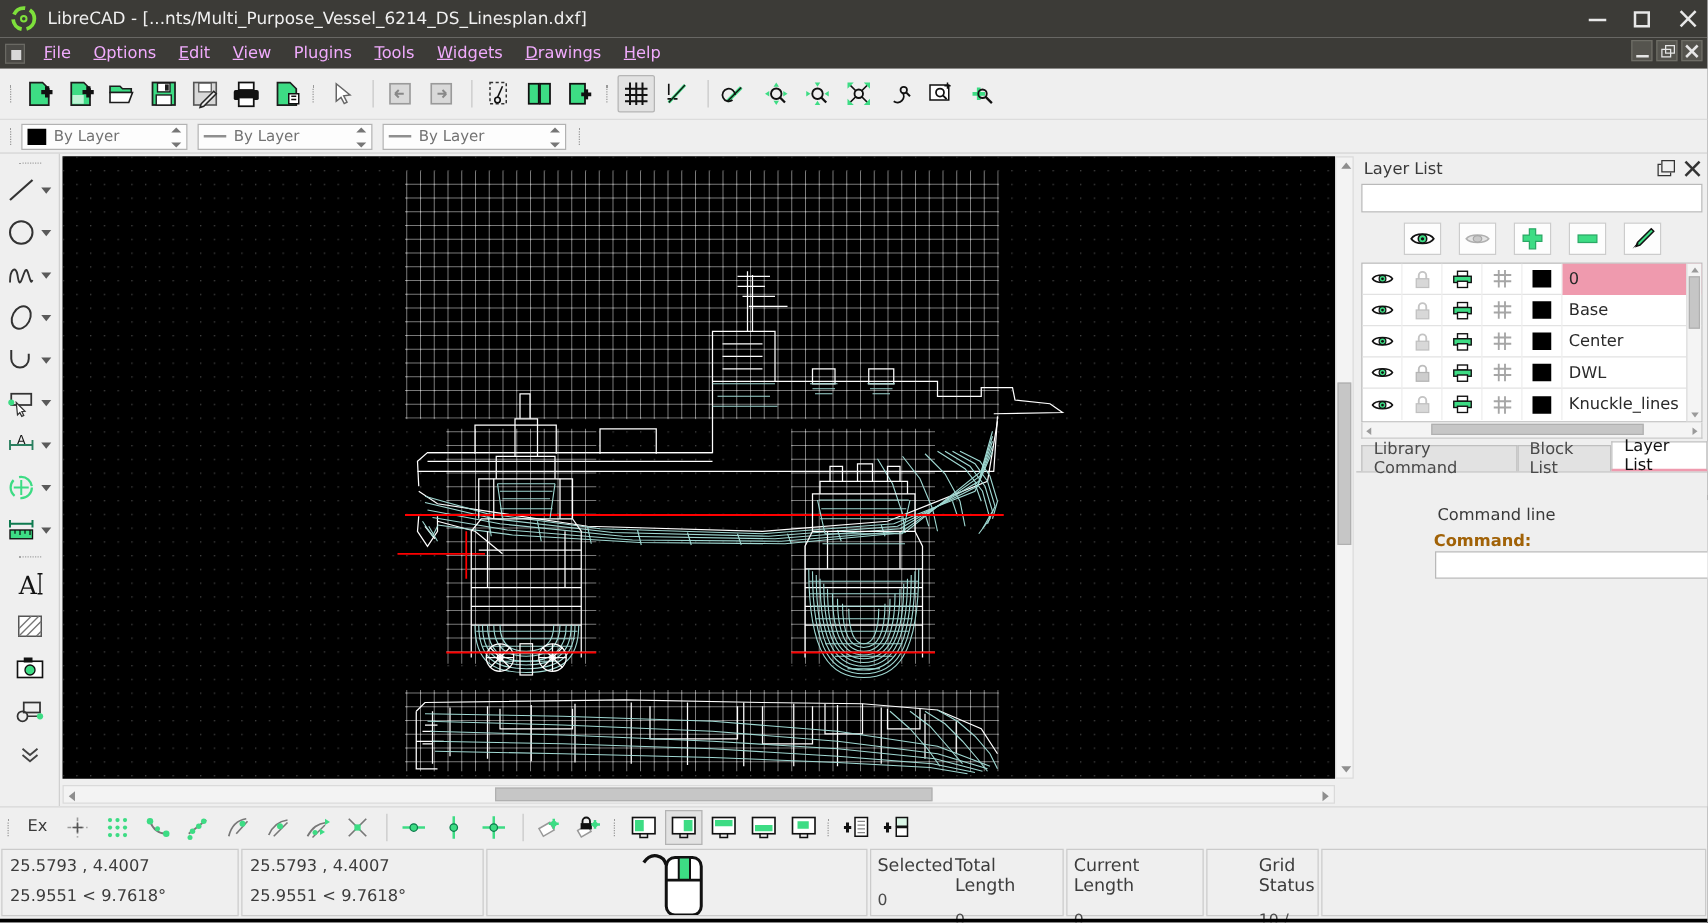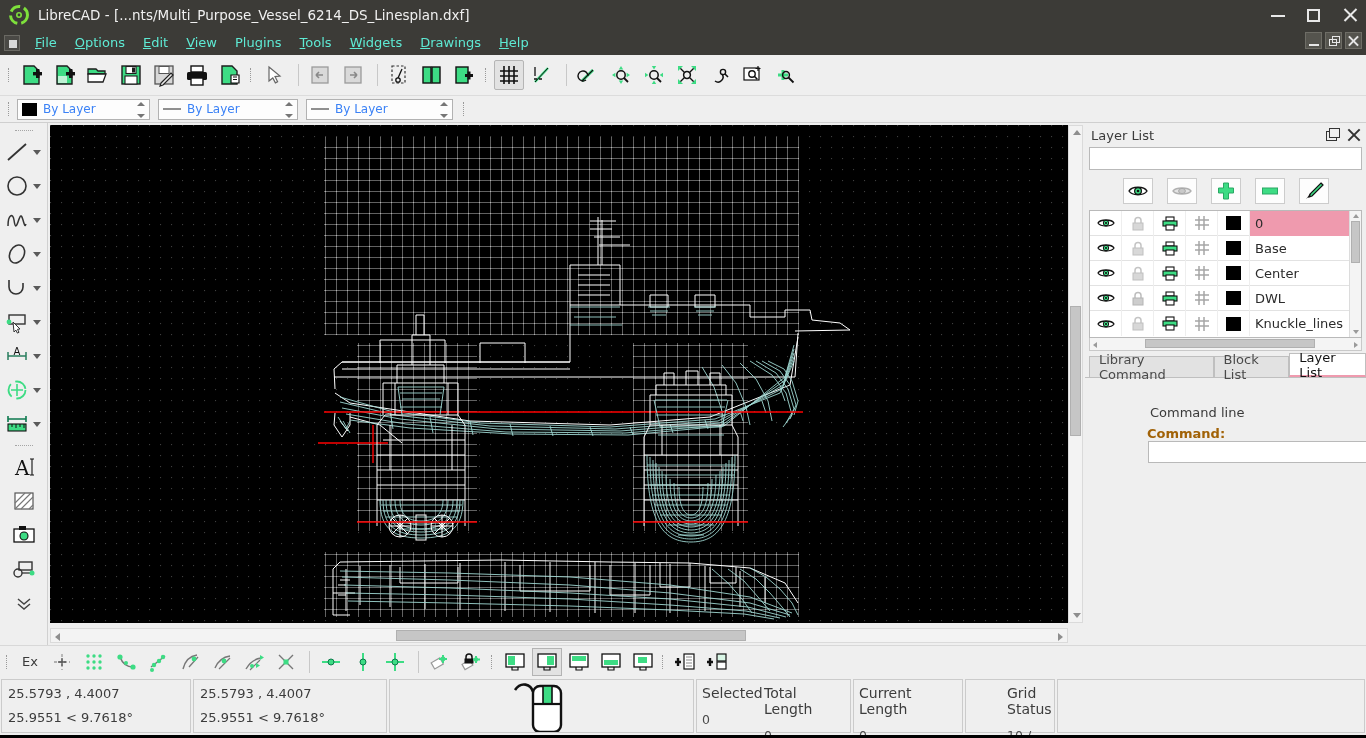--- a/index.html
+++ b/index.html
@@ -28,21 +28,21 @@
   .win-btn .x1 { transform: rotate(45deg);} .win-btn .x2 { transform: rotate(-45deg);}
 
   
   .menubar {
     position:absolute; left:0; top:30px; width:1366px; height:25px;
     background:#3c3b37; color:#e3e3e3; display:flex; align-items:center;
   }
   .menu-doc-icon { width:16px; height:16px; margin-left:4px; margin-right:6px;
      background:#4a4945; border:1px solid #6a6963; position:relative;}
   .menu-doc-icon:after{content:"";position:absolute;left:4px;top:4px;width:8px;height:8px;background:#d8d8d8;}
-  .menu-item { padding:3px 9px; font-size:13px; color:#5eead4; white-space:nowrap; cursor:default;}
+  .menu-item { padding:3px 9px; font-size:13px; color:#f0abfc; white-space:nowrap; cursor:default;}
   .menu-item u { text-decoration: underline; }
   .mdi-btns { position:absolute; right:4px; top:2px; display:flex; gap:3px; }
   .mdi-btn { width:17px; height:17px; background:#55544e; border:1px solid #6e6d66;
      position:relative; }
   .mdi-btn .g { position:absolute; background:#e6e6e6; }
 
   
   .toolbar {
     position:absolute; left:0; top:55px; width:1366px; height:41px;
     background:#efefef; border-bottom:1px solid #dcdcdc;
@@ -58,21 +58,21 @@
 
   
   .attrbar {
     position:absolute; left:0; top:96px; width:1366px; height:27px;
     background:#efefef; border-bottom:1px solid #cfcfcf;
     display:flex; align-items:center; padding-left:6px;
   }
   .combo {
     height:21px; border:1px solid #b2b2b2; background:#fdfdfd;
     display:flex; align-items:center; position:relative; margin-right:8px;
-    font-size:12px; color:#3b82f6; padding-left:4px;
+    font-size:12px; color:#737373; padding-left:4px;
   }
   .combo .swatch-blk { width:15px; height:13px; background:#000; margin-right:6px; }
   .combo .swatch-line { width:18px; height:0; border-top:2px solid #8f8f8f; margin-right:6px; }
   .combo .spin { position:absolute; right:2px; top:2px; width:11px; height:16px;
      display:flex; flex-direction:column; justify-content:space-between; }
   .combo .spin i { display:block; width:0;height:0;border-left:4px solid transparent;
      border-right:4px solid transparent; margin-left:1px;}
   .combo .spin i.up { border-bottom:4px solid #767676; }
   .combo .spin i.dn { border-top:4px solid #767676; }
 

